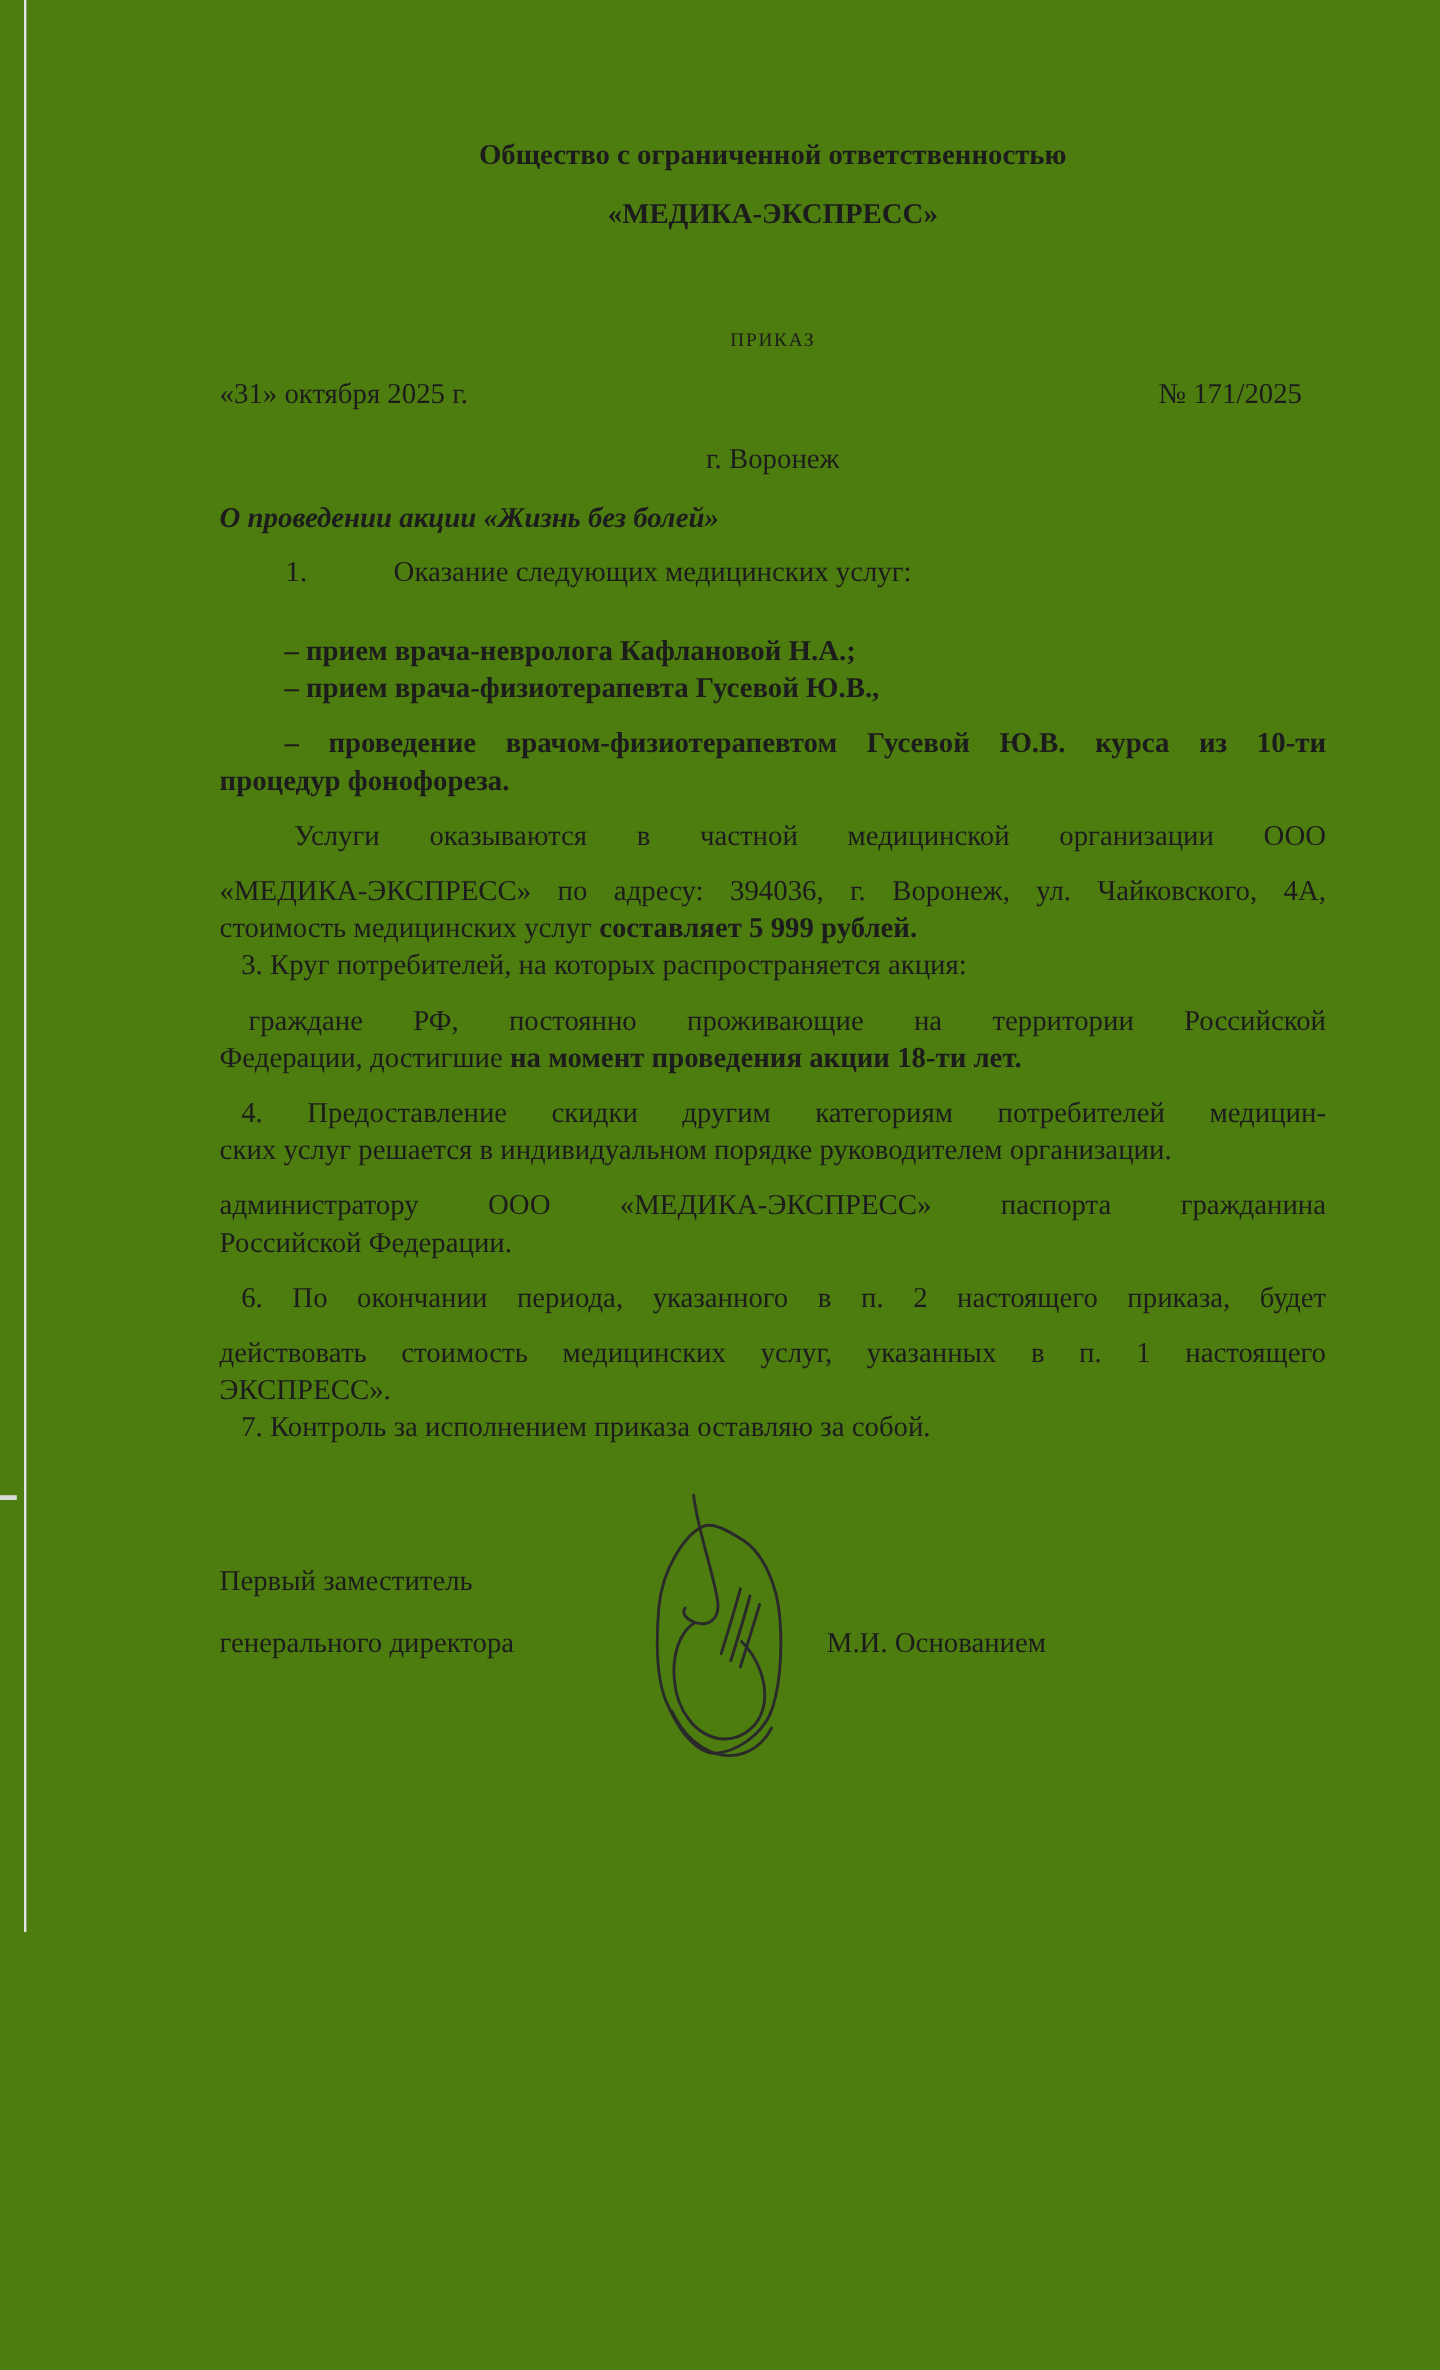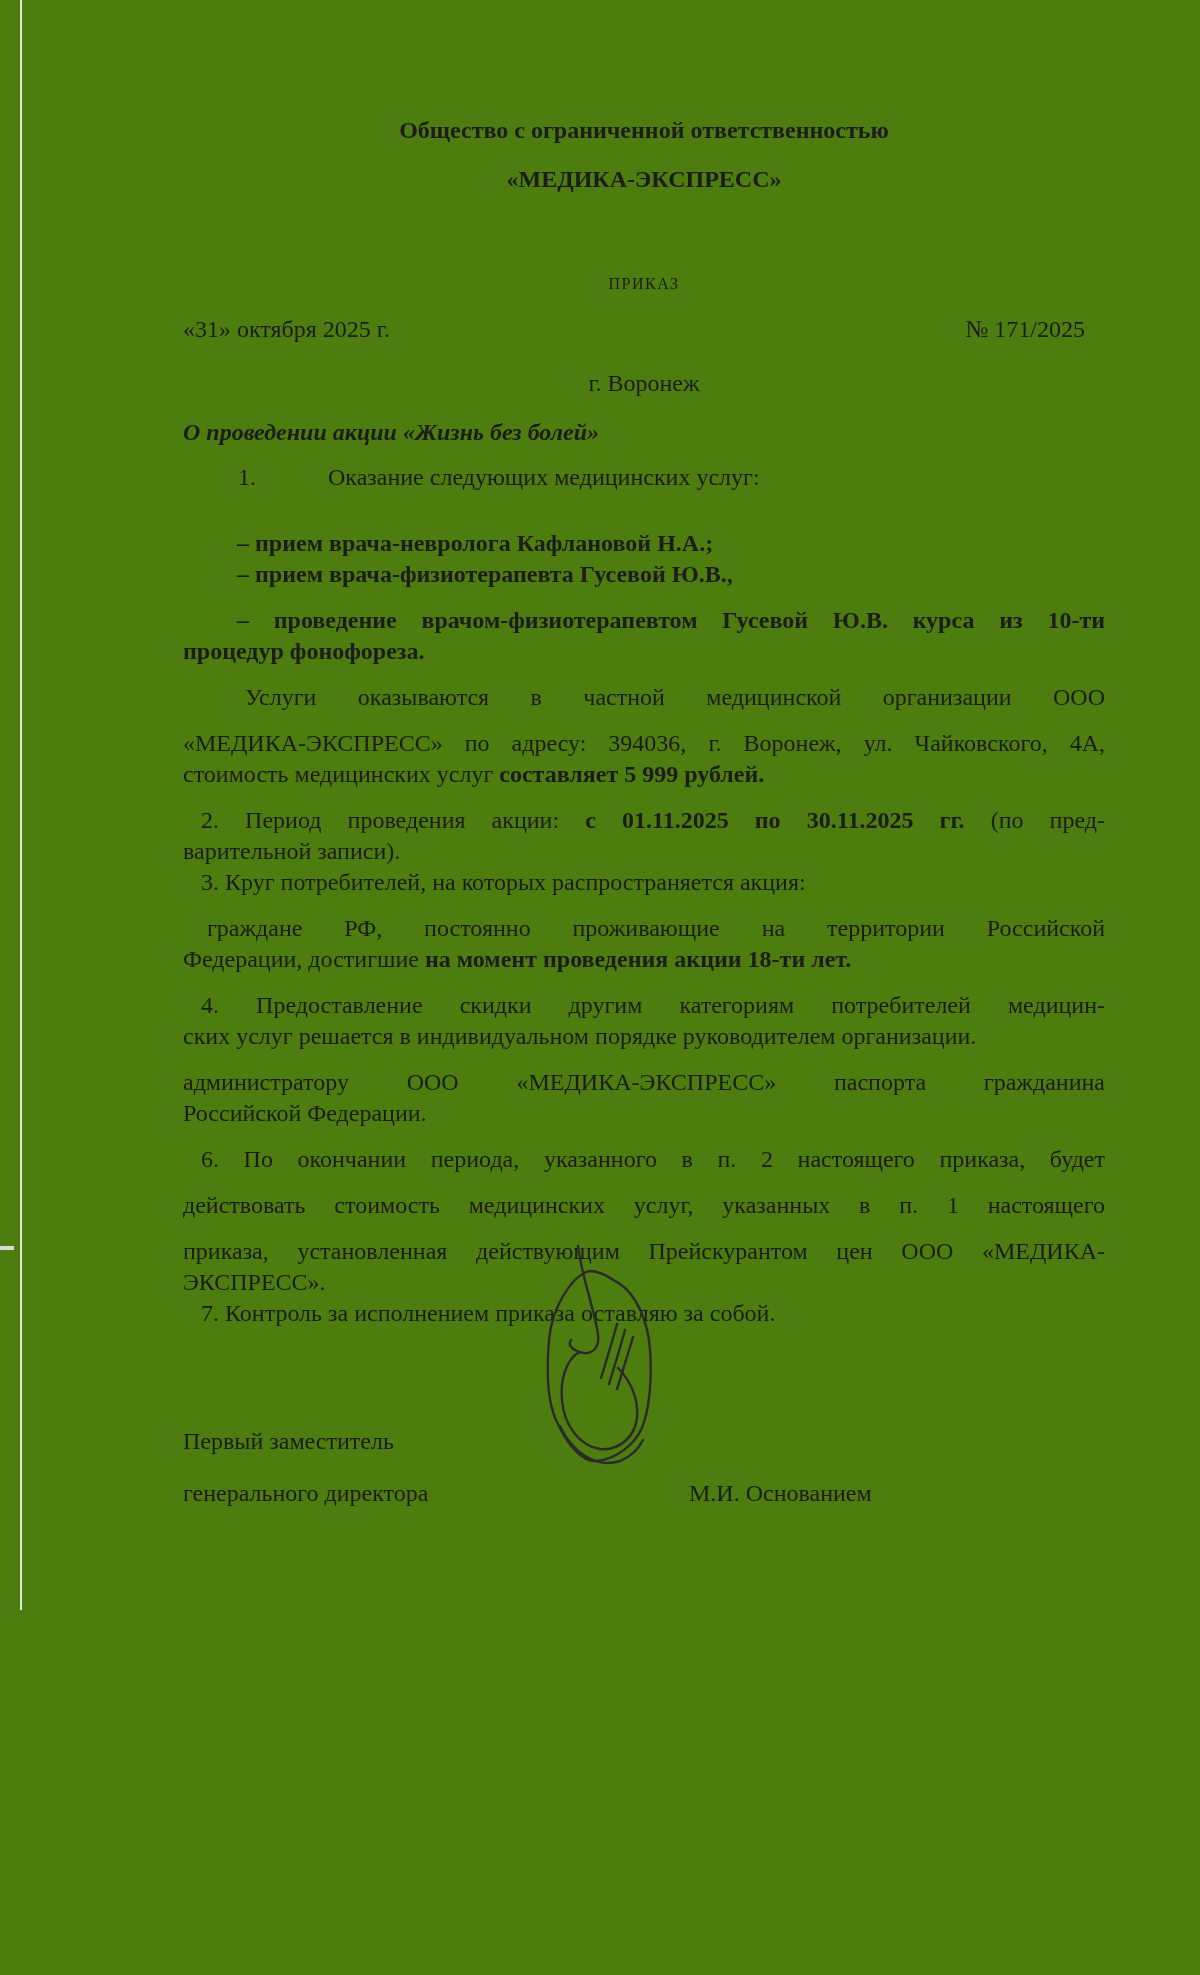--- a/index.html
+++ b/index.html
@@ -108,45 +108,40 @@
       <div class="line b ind54 just">– проведение врачом-физиотерапевтом Гусевой Ю.В. курса из 10-ти</div>
       <div class="line b">процедур фонофореза.</div>
     </div>
 
     <div class="p1">
       <div class="line ind62 just">Услуги оказываются в частной медицинской организации ООО</div>
       <div class="line just">«МЕДИКА-ЭКСПРЕСС» по адресу: 394036, г. Воронеж, ул. Чайковского, 4А,</div>
       <div class="line"><span>стоимость медицинских услуг </span><span class="b">составляет 5 999 рублей.</span></div>
     </div>
 
-    <div class="item2">
-      <div class="line ind18 just"><span>2. Период проведения акции: </span><span class="b">с 01.11.2025 по 30.11.2025 гг.</span><span> (по пред-</span></div>
-      <div class="line">варительной записи).</div>
-    </div>
 
     <div>
       <div class="line ind18">3. Круг потребителей, на которых распространяется акция:</div>
       <div class="line ind24 just">граждане РФ, постоянно проживающие на территории Российской</div>
       <div class="line"><span>Федерации, достигшие </span><span class="b">на момент проведения акции 18-ти лет.</span></div>
     </div>
 
     <div>
       <div class="line ind18 just">4. Предоставление скидки другим категориям потребителей медицин-</div>
       <div class="line">ских услуг решается в индивидуальном порядке руководителем организации.</div>
     </div>
 
     <div>
       <div class="line just">администратору ООО «МЕДИКА-ЭКСПРЕСС» паспорта гражданина</div>
       <div class="line">Российской Федерации.</div>
     </div>
 
     <div class="item6">
       <div class="line ind18 just">6. По окончании периода, указанного в п. 2 настоящего приказа, будет</div>
       <div class="line just">действовать стоимость медицинских услуг, указанных в п. 1 настоящего</div>
-      <div class="line just">приказа, установленная действующим Прейскурантом цен ООО «МЕДИКА-</div>
       <div class="line">ЭКСПРЕСС».</div>
     </div>
 
     <div class="line ind18">7. Контроль за исполнением приказа оставляю за собой.</div>
 
     <div class="line sig-role1">Первый заместитель</div>
     <div class="line sig-row">
       <span>генерального директора</span>
       <span class="sig-name">М.И. Основанием</span>
     </div>

